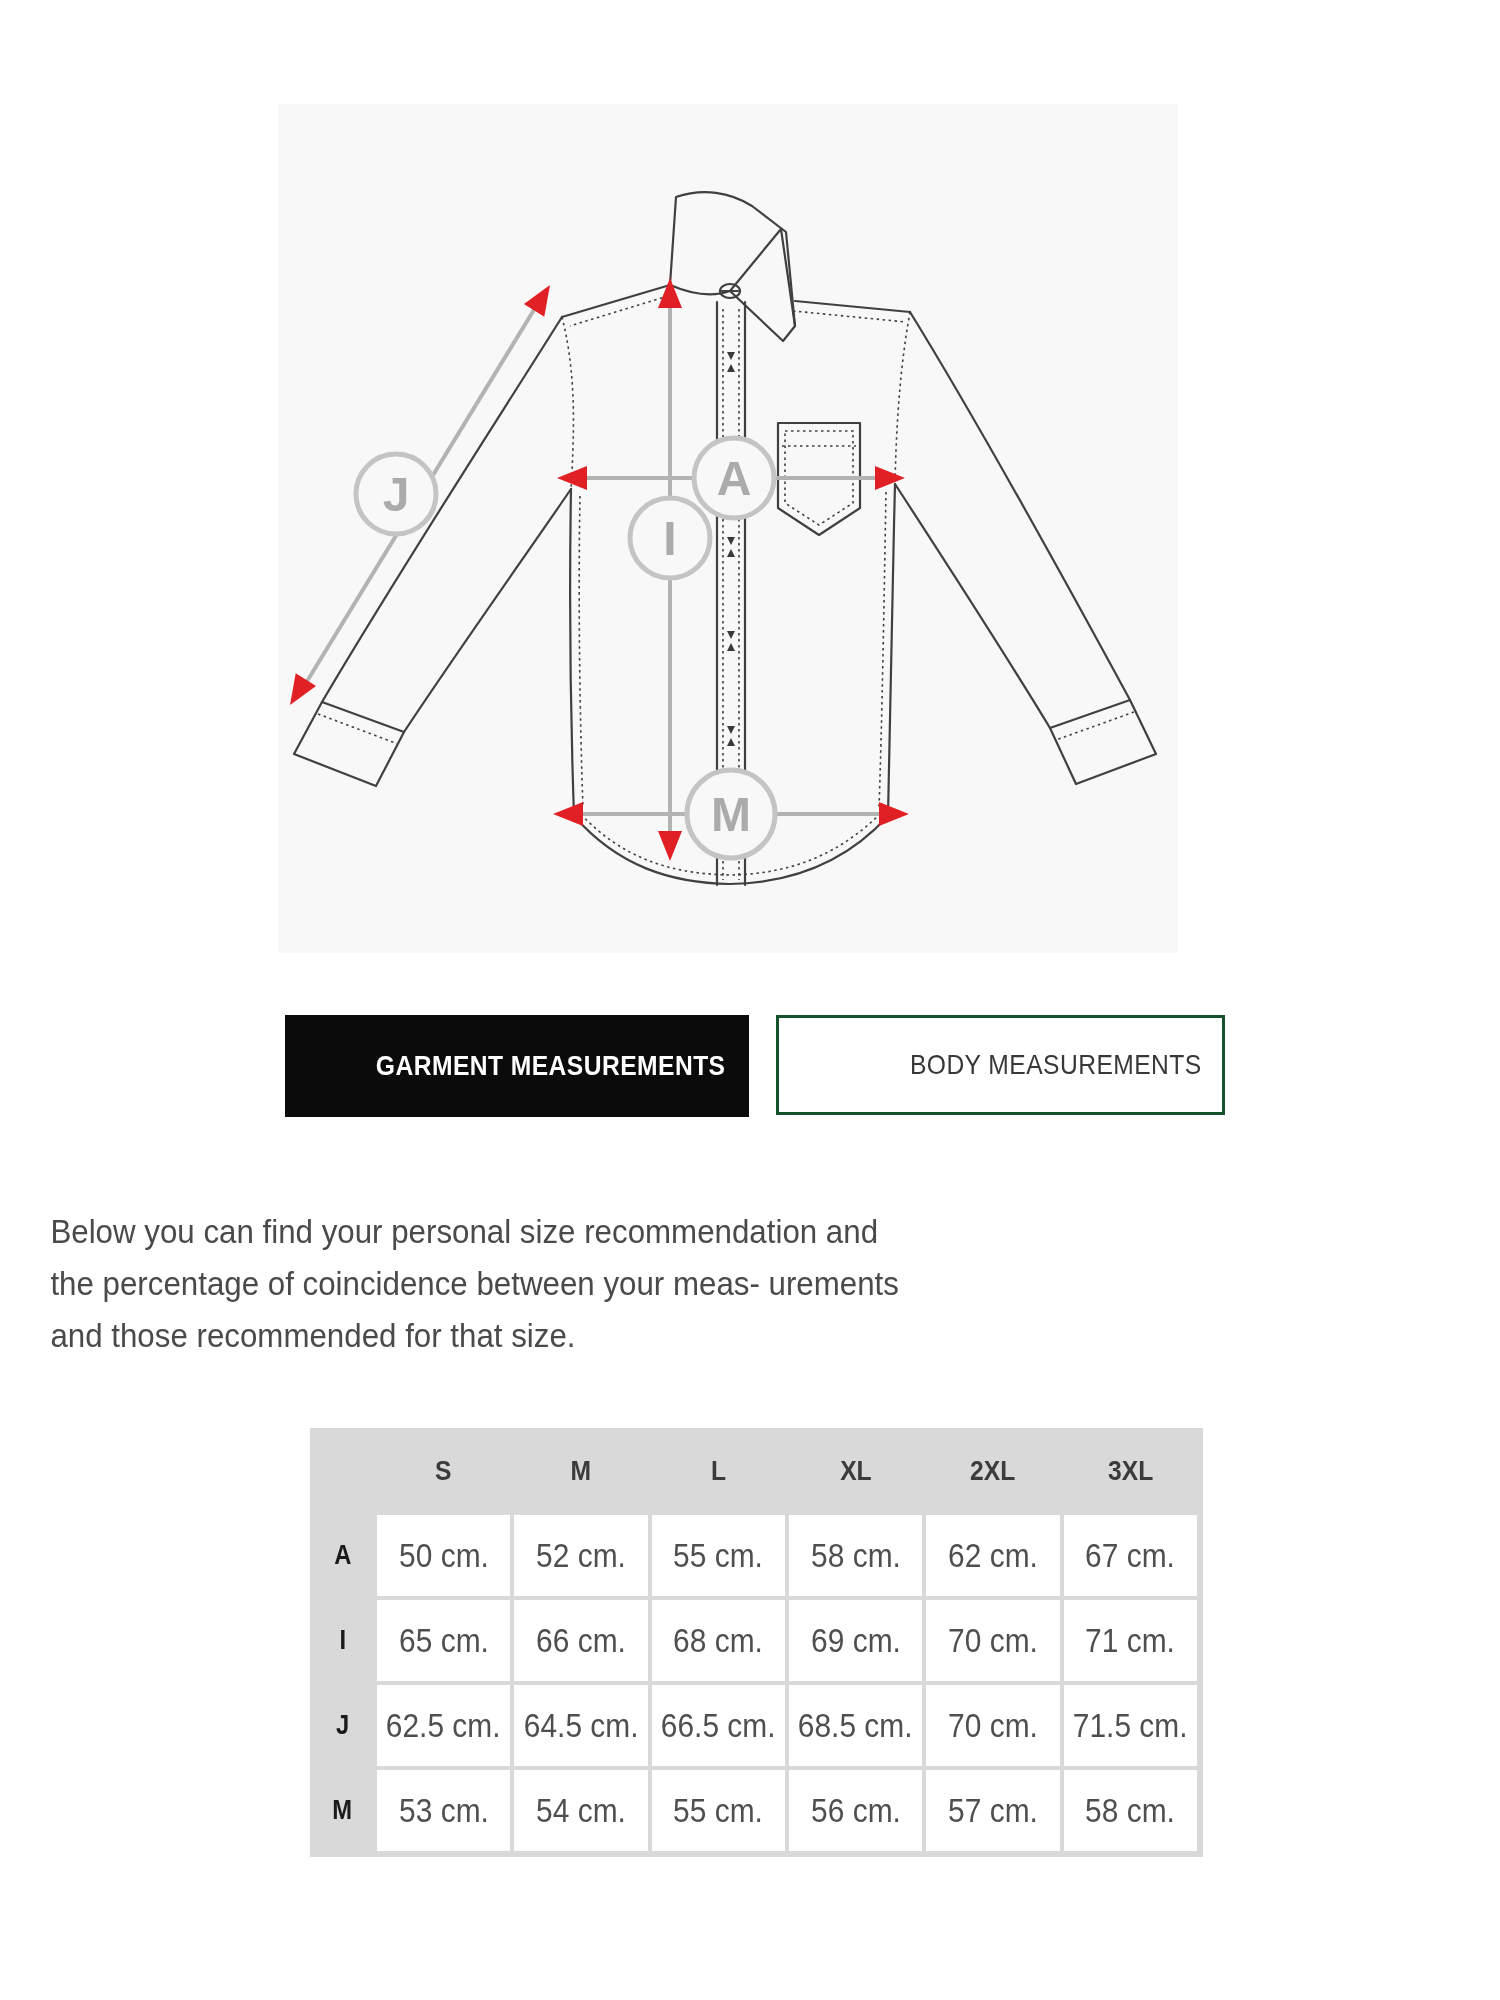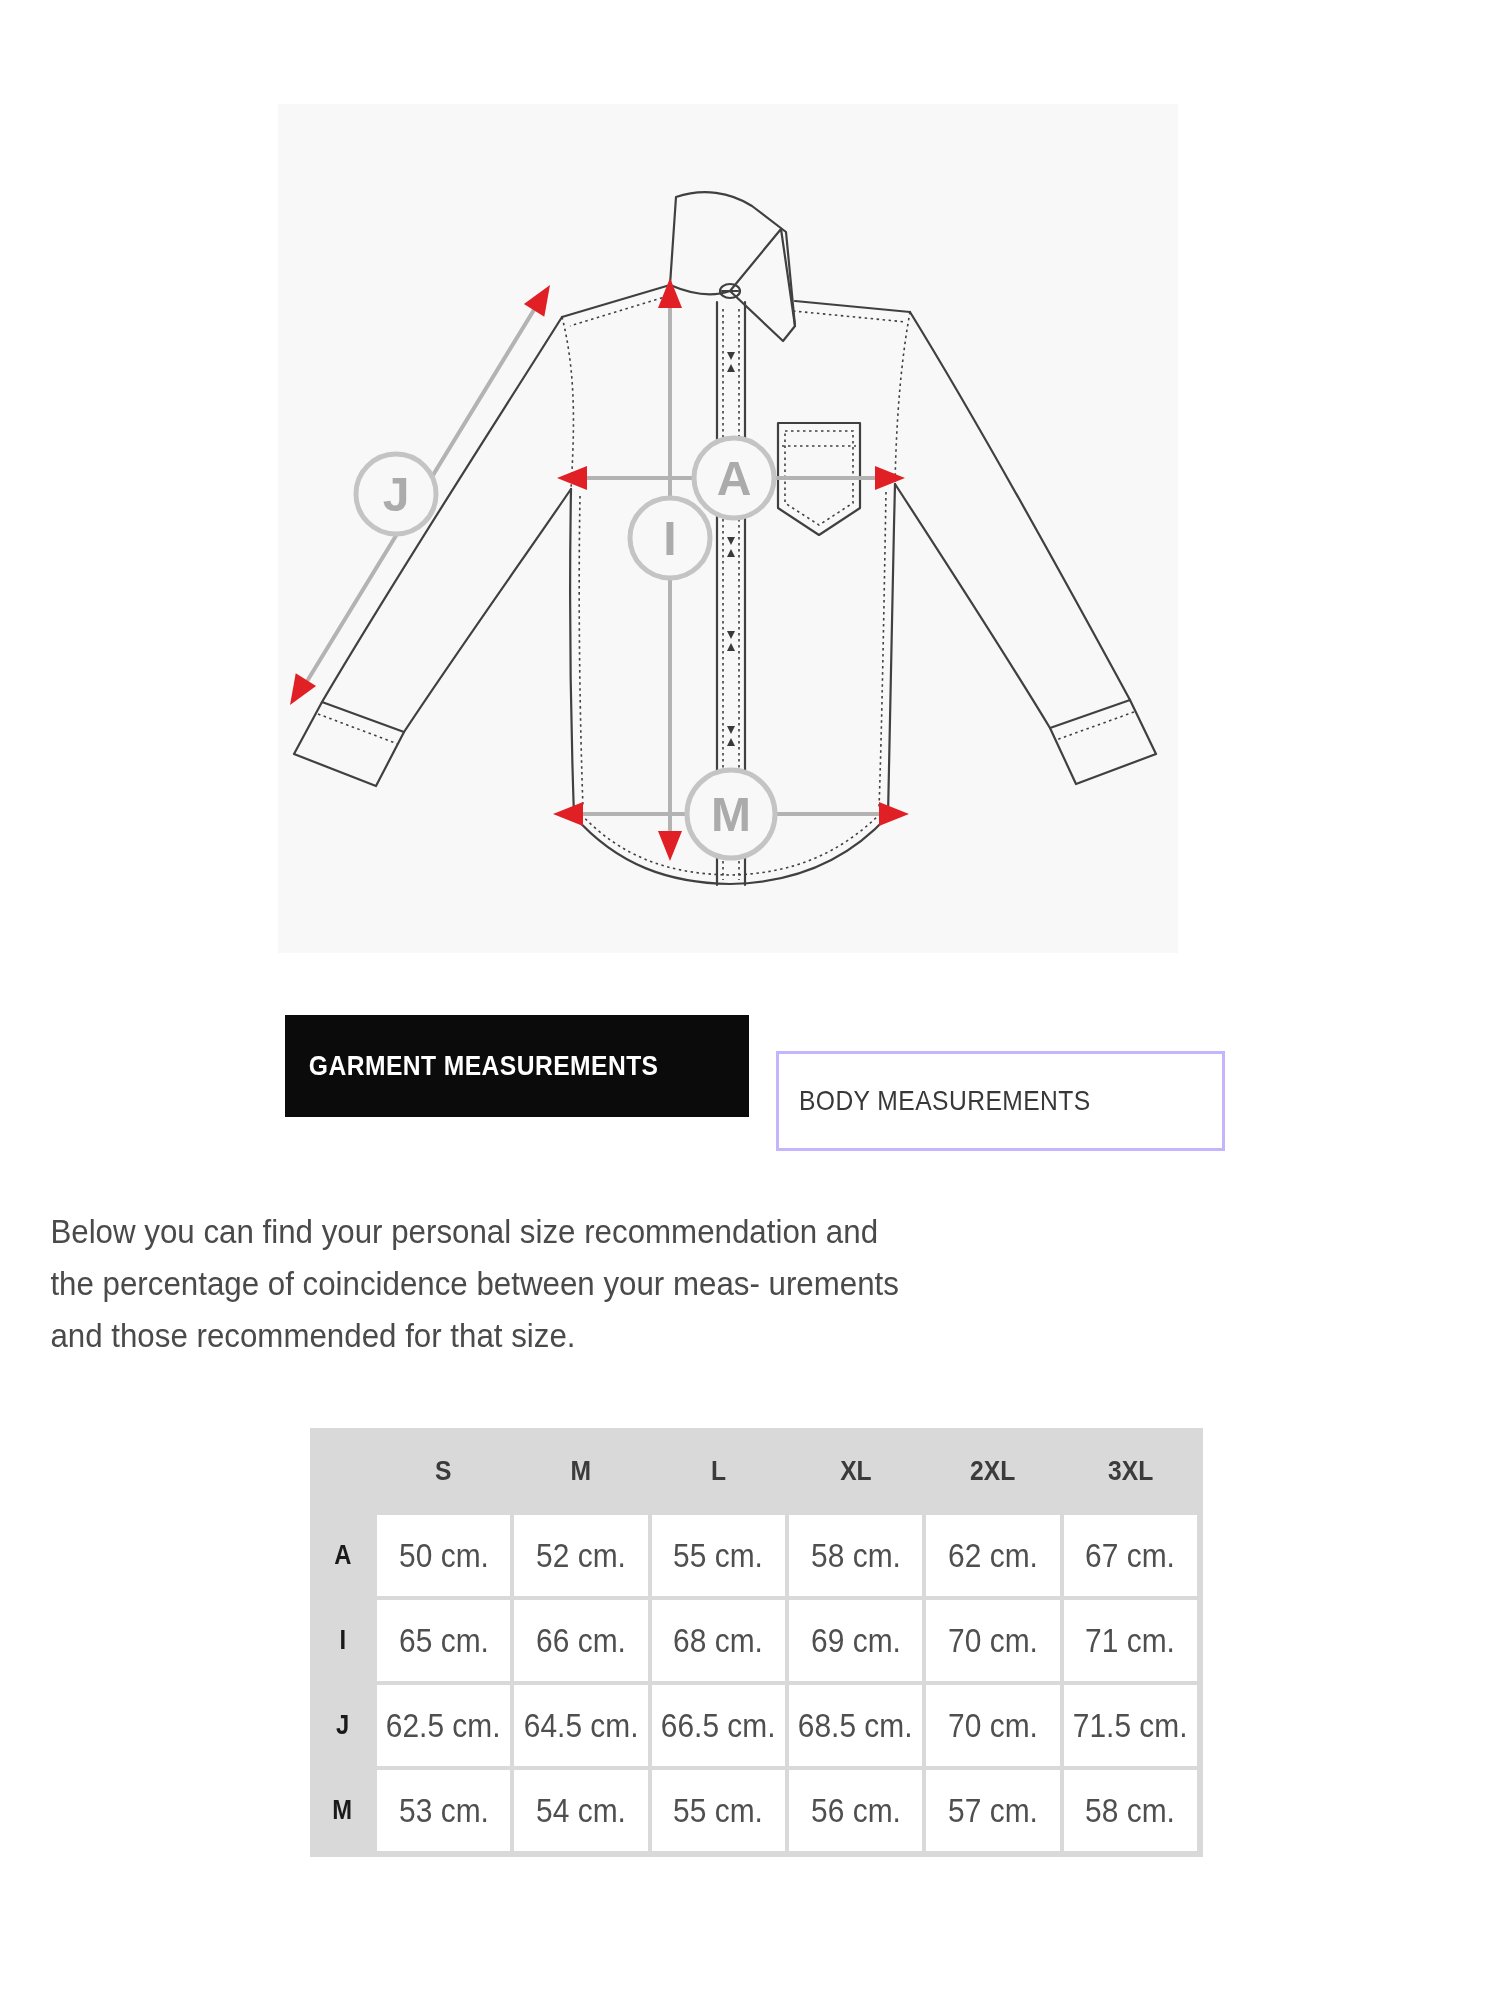--- a/index.html
+++ b/index.html
@@ -11,29 +11,29 @@
   .cond{display:inline-block;transform:scaleX(0.88);transform-origin:center;white-space:nowrap;}
 
   
   .diagram-panel{
     position:absolute;left:278px;top:104px;width:900px;height:849px;
     background:#f8f8f8;
   }
 
   
   .tab{
-    position:absolute;top:1015px;display:flex;align-items:center;justify-content:flex-start;
+    position:absolute;top:1015px;display:flex;align-items:center;justify-content:flex-end;
     box-sizing:border-box;font-size:28px;letter-spacing:.5px;cursor:pointer;
   }
   .tab-garment{
     left:285px;width:464px;height:102px;background:#0b0b0b;color:#ffffff;font-weight:700;
   }
   .tab-body{
     left:776px;width:449px;height:100px;background:#ffffff;color:#383838;
-    border:3px solid #c4b5fd;font-weight:400;margin-top:36px;
+    border:3px solid #14532d;font-weight:400;
   }
 
   
   .intro{
     position:absolute;left:0;top:1205px;width:1260px;text-align:left;
     color:#4a4a4a;font-size:34px;line-height:52px;
   }
   .intro .line{display:block;transform:scaleX(0.92);transform-origin:center;}
 
   

